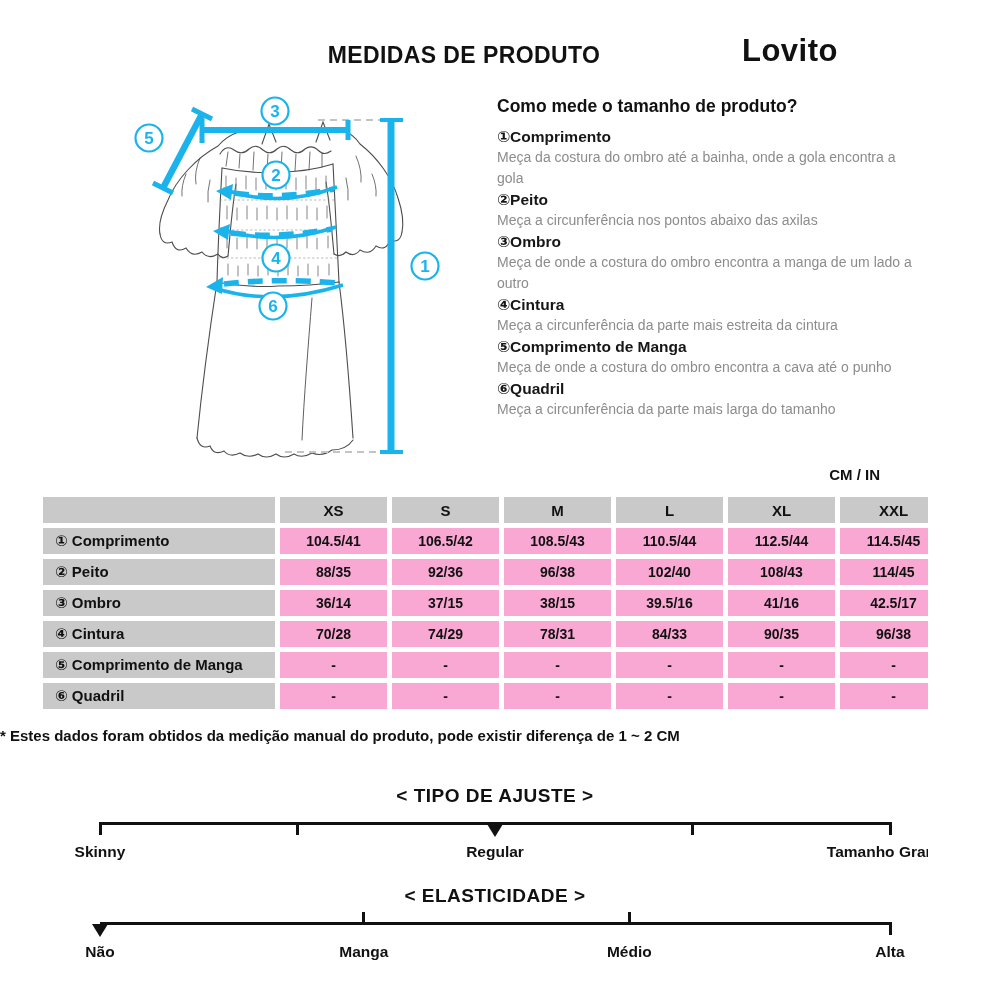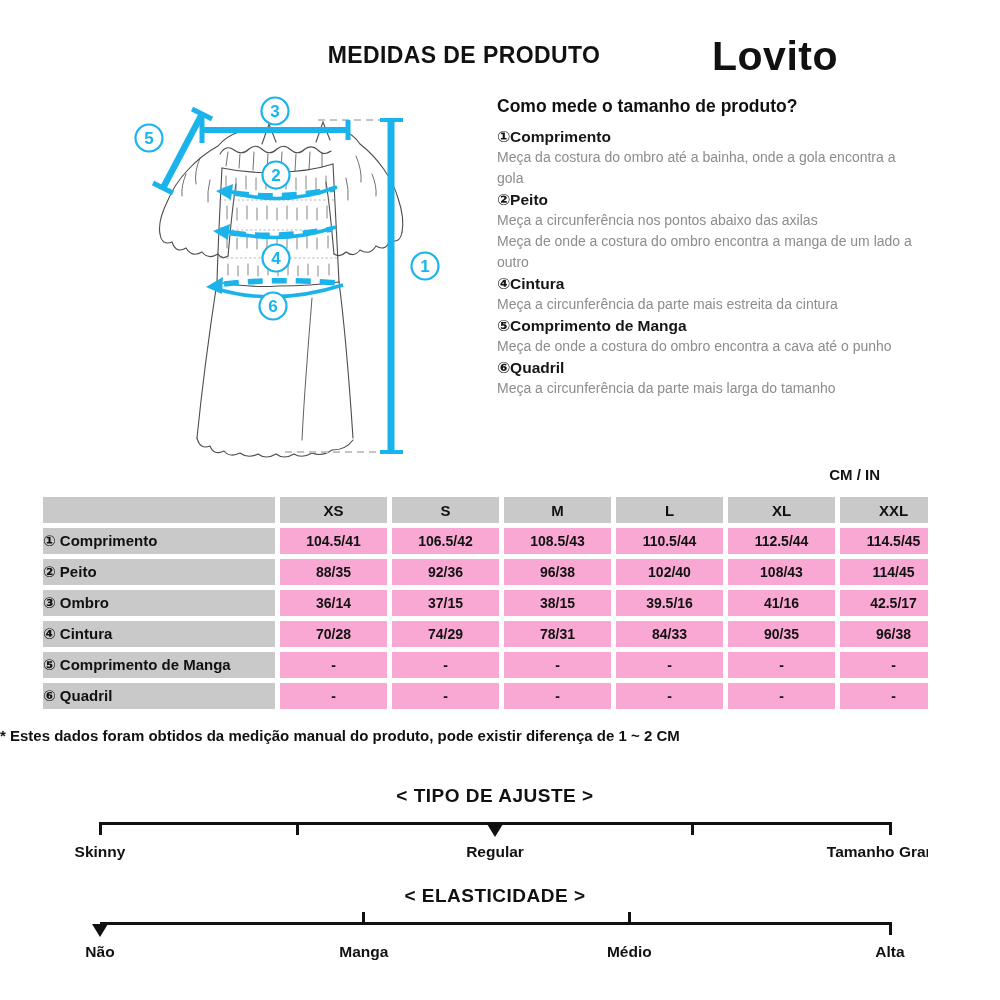--- a/index.html
+++ b/index.html
@@ -3,39 +3,39 @@
 <meta charset="utf-8">
 <style>
   * { margin:0; padding:0; box-sizing:border-box; }
   html,body { background:#ffffff; }
   body { font-family:"Liberation Sans","DejaVu Sans",sans-serif; color:#111; }
   .page { position:relative; width:928px; height:1000px; background:#fff; overflow:hidden; }
 
   
   .page-title { position:absolute; left:0; right:0; top:42px; text-align:center;
                 font-size:23px; font-weight:bold; letter-spacing:.4px; }
-  .brand-logo { position:absolute; right:90px; top:33px; font-size:41px; font-weight:bold; letter-spacing:.5px; }
+  .brand-logo { position:absolute; right:90px; top:33px; font-size:31px; font-weight:bold; letter-spacing:.5px; }
 
   
   .diagram { position:absolute; left:50px; top:88px; width:420px; height:380px; }
 
   
   .guide { position:absolute; left:497px; top:96px; width:422px; }
   .guide-title { font-size:17.5px; font-weight:bold; margin-bottom:9px; }
   .guide-label { font-size:15.5px; font-weight:bold; line-height:21px; color:#161616; }
   .guide-desc  { font-size:14px; color:#8c8c8c; line-height:21px; }
 
   
   .unit-label { position:absolute; right:48px; top:466px; font-size:15px; font-weight:bold; }
   .size-table { position:absolute; left:43px; top:497px; width:904px; display:grid;
                 grid-template-columns:232px repeat(6,1fr); gap:5px; }
   .st-cell { height:26px; display:flex; align-items:center; justify-content:center;
              background:#f9a8d4; font-size:14px; font-weight:bold; }
   .st-head  { background:#c9c9c9; font-size:15px; }
-  .st-label { background:#c9c9c9; justify-content:flex-start; font-size:15px; }
+  .st-label { background:#c9c9c9; justify-content:flex-start; padding-left:12px; font-size:15px; }
   .footnote { position:absolute; left:0; right:0; top:727px; text-align:left;
               font-size:15px; font-weight:bold; }
 
   
   .scale { position:absolute; left:100px; width:790px; }
   .scale-title { text-align:center; font-size:19px; font-weight:bold; letter-spacing:.5px; margin-bottom:15px; }
   .scale-line { position:relative; height:3px; background:#111; }
   .tick { position:absolute; width:3px; margin-left:-1.5px; background:#111; }
   .tick.down { top:0; height:13px; }
   .tick.up { top:-10px; height:13px; }
@@ -157,20 +157,21 @@
     <div class="guide-title">Como mede o tamanho de produto?</div>
     <div>
       <div class="guide-label">①Comprimento</div>
       <div class="guide-desc">Meça da costura do ombro até a bainha, onde a gola encontra a gola</div>
     </div>
     <div>
       <div class="guide-label">②Peito</div>
       <div class="guide-desc">Meça a circunferência nos pontos abaixo das axilas</div>
     </div>
     <div>
+      <div class="guide-label">③Ombro</div>
       <div class="guide-desc">Meça de onde a costura do ombro encontra a manga de um lado a outro</div>
     </div>
     <div>
       <div class="guide-label">④Cintura</div>
       <div class="guide-desc">Meça a circunferência da parte mais estreita da cintura</div>
     </div>
     <div>
       <div class="guide-label">⑤Comprimento de Manga</div>
       <div class="guide-desc">Meça de onde a costura do ombro encontra a cava até o punho</div>
     </div>

